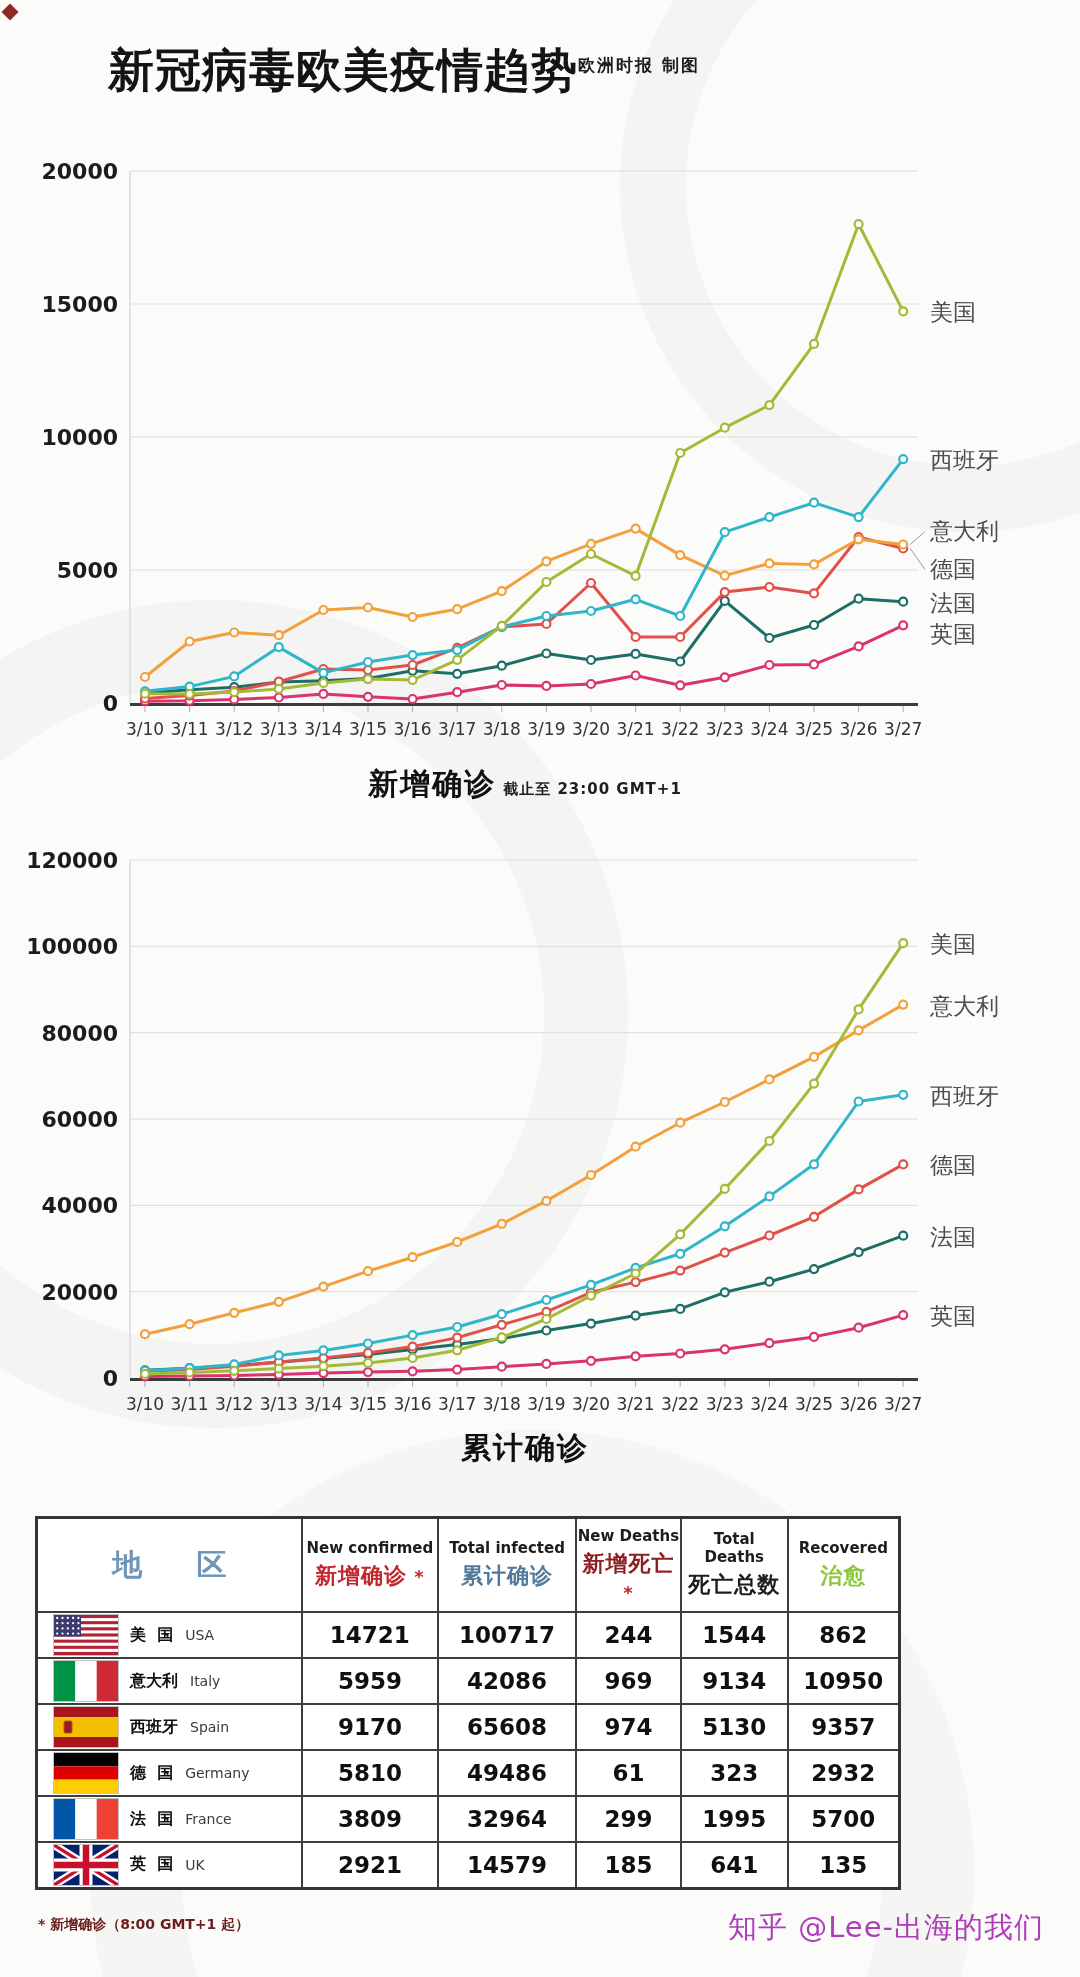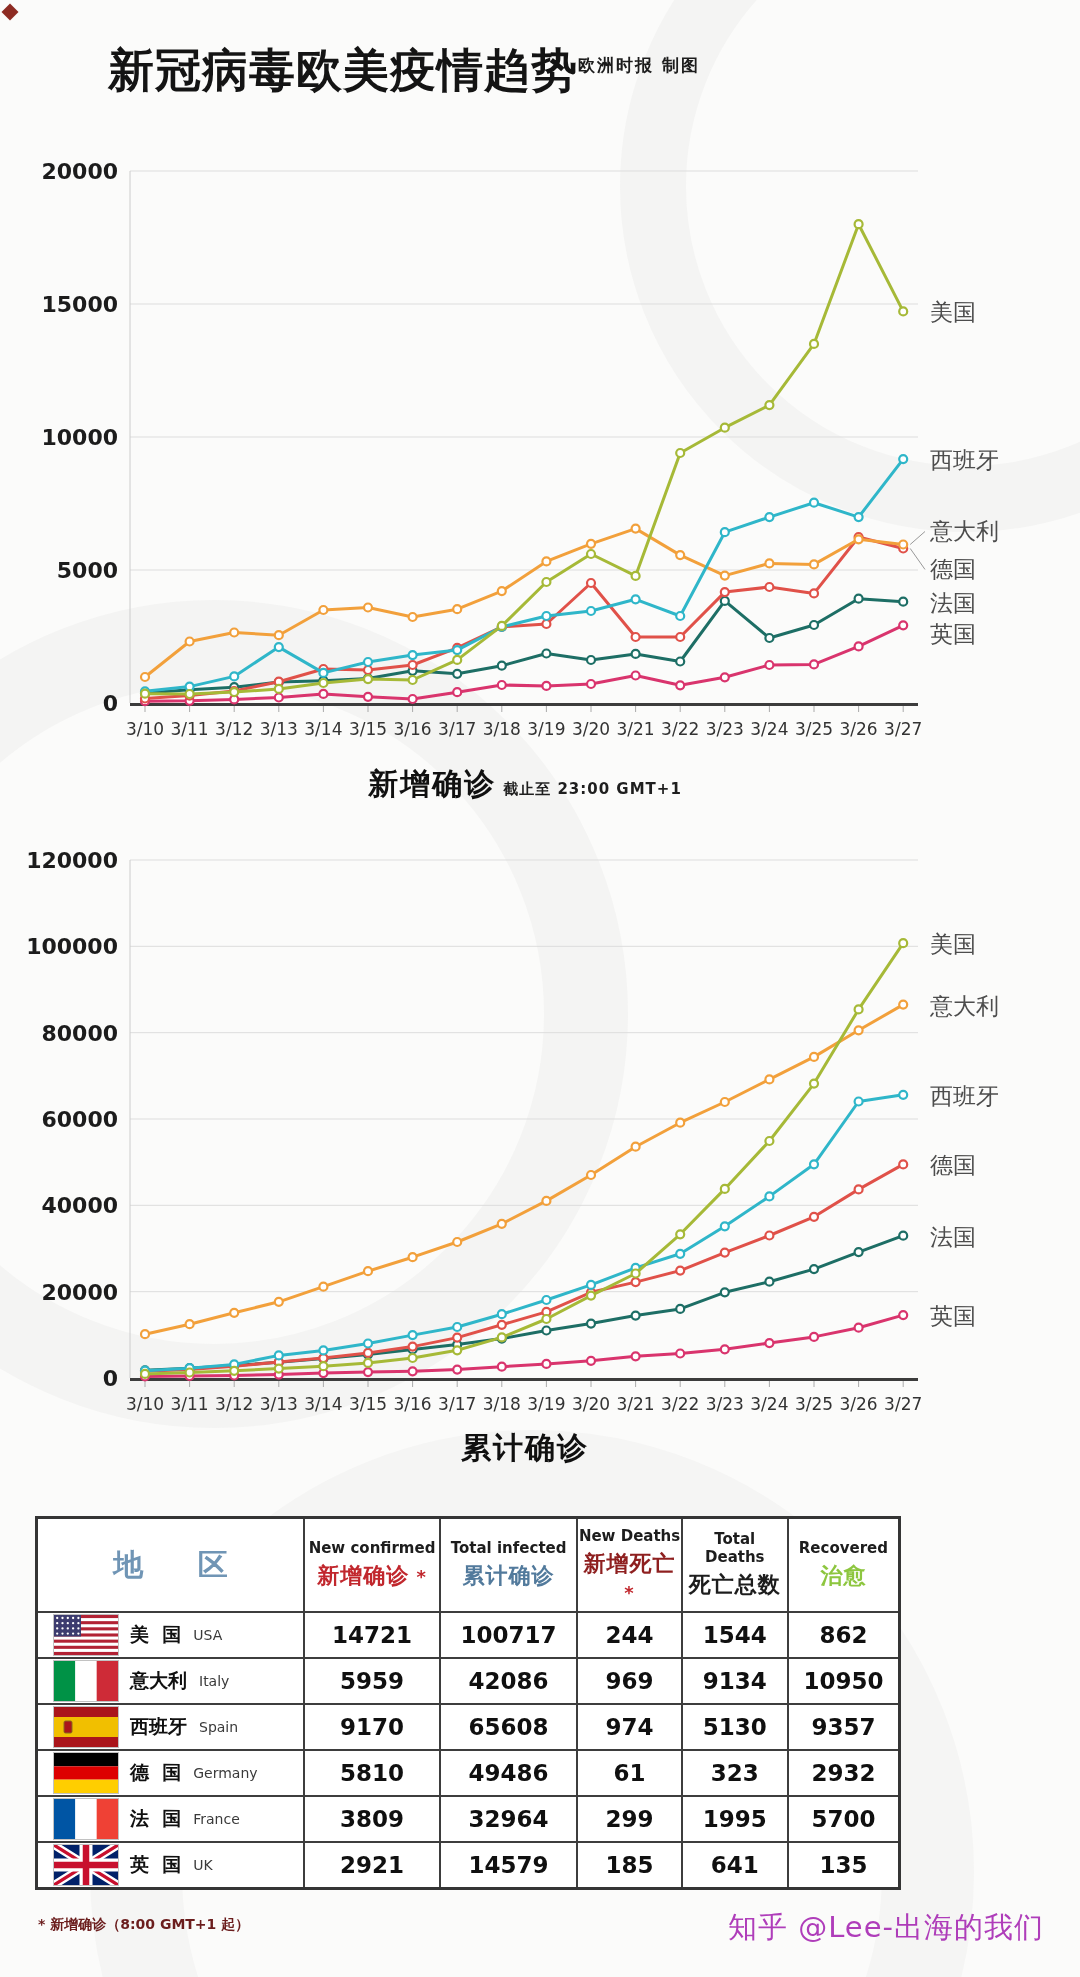--- a/index.html
+++ b/index.html
@@ -24,21 +24,21 @@
   #info-table th,#info-table td{border:2px solid #3d3d3d;text-align:center;vertical-align:middle;padding:0;}
   #info-table thead th{height:92px;}
   #info-table tbody tr{height:46px;}
   .th-en{font-size:15px;color:#1d1d1d;font-weight:600;margin-bottom:4px;}
   .th-zh{font-size:22px;font-weight:800;letter-spacing:1px;}
   .star{color:#c1272d;font-size:18px;}
   #region-header{font-size:30px;font-weight:800;color:#7095b5;letter-spacing:22px;text-indent:22px;}
   .region-cell{display:flex;align-items:center;gap:12px;padding-left:16px;text-align:left;}
   .flag{width:64px;height:40px;display:inline-block;box-shadow:0 0 0 1px #c2c2c2;flex:0 0 auto;}
   .flag svg{display:block;}
-  .zh-name{font-size:19px;font-weight:800;color:#101010;white-space:pre;}
+  .zh-name{font-size:16px;font-weight:800;color:#101010;white-space:pre;}
   .en-name{font-size:14px;color:#3a3a3a;}
   .num-cell{font-size:23px;font-weight:700;color:#101010;}
   #footnote{position:absolute;left:38px;top:1916px;font-size:14px;font-weight:600;color:#6b1d1d;}
   #watermark{position:absolute;right:36px;top:1908px;font-size:29px;color:#a21caf;opacity:.85;letter-spacing:1px;}
 </style>
 </head>
 <body>
 
 <div id="canvas">
   <div class="bg-ring" id="ring1"></div>

